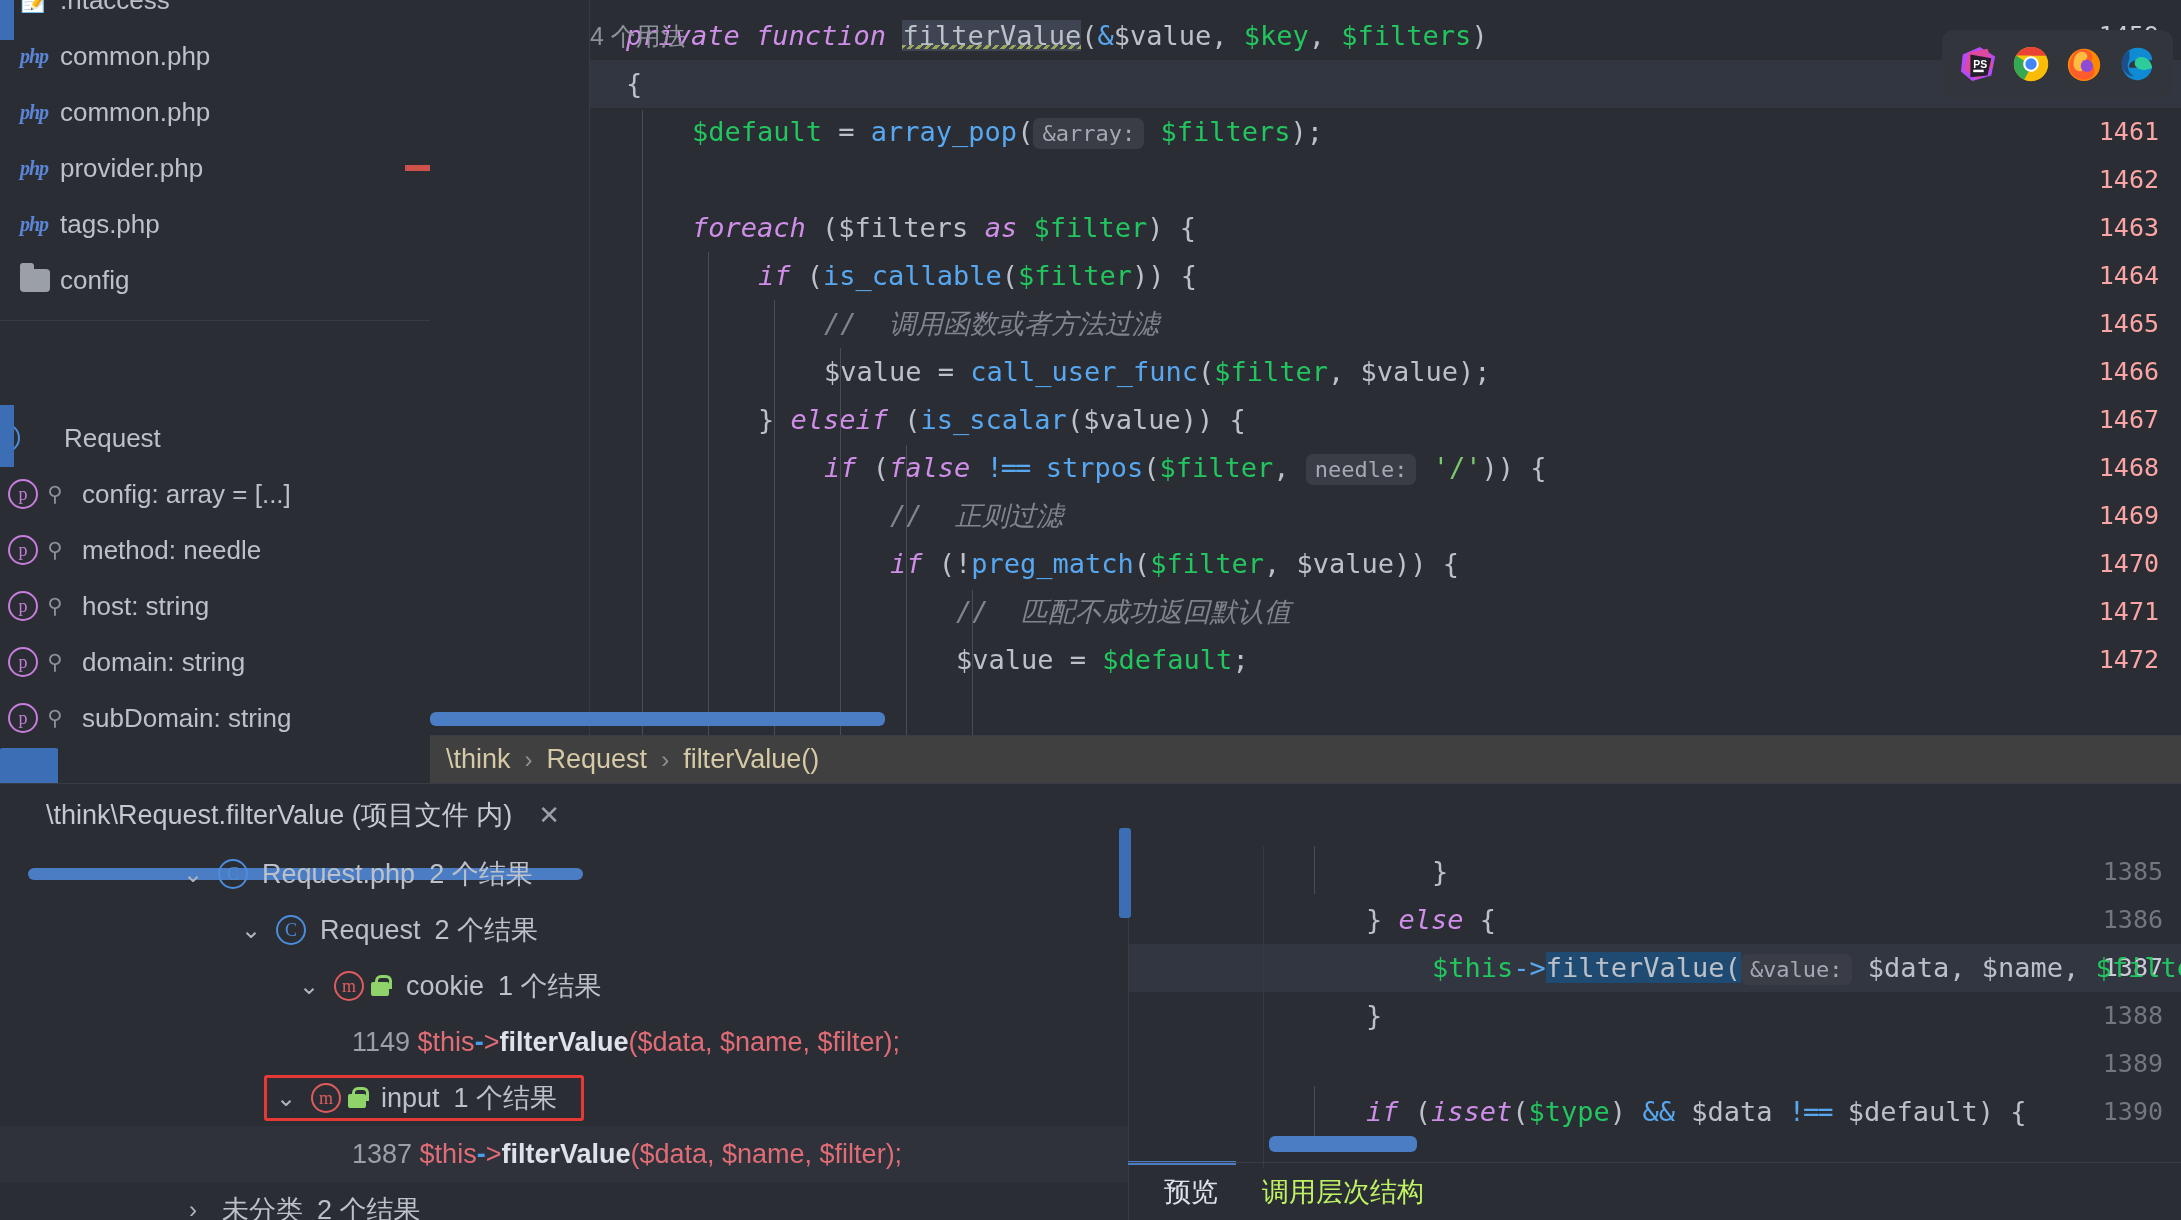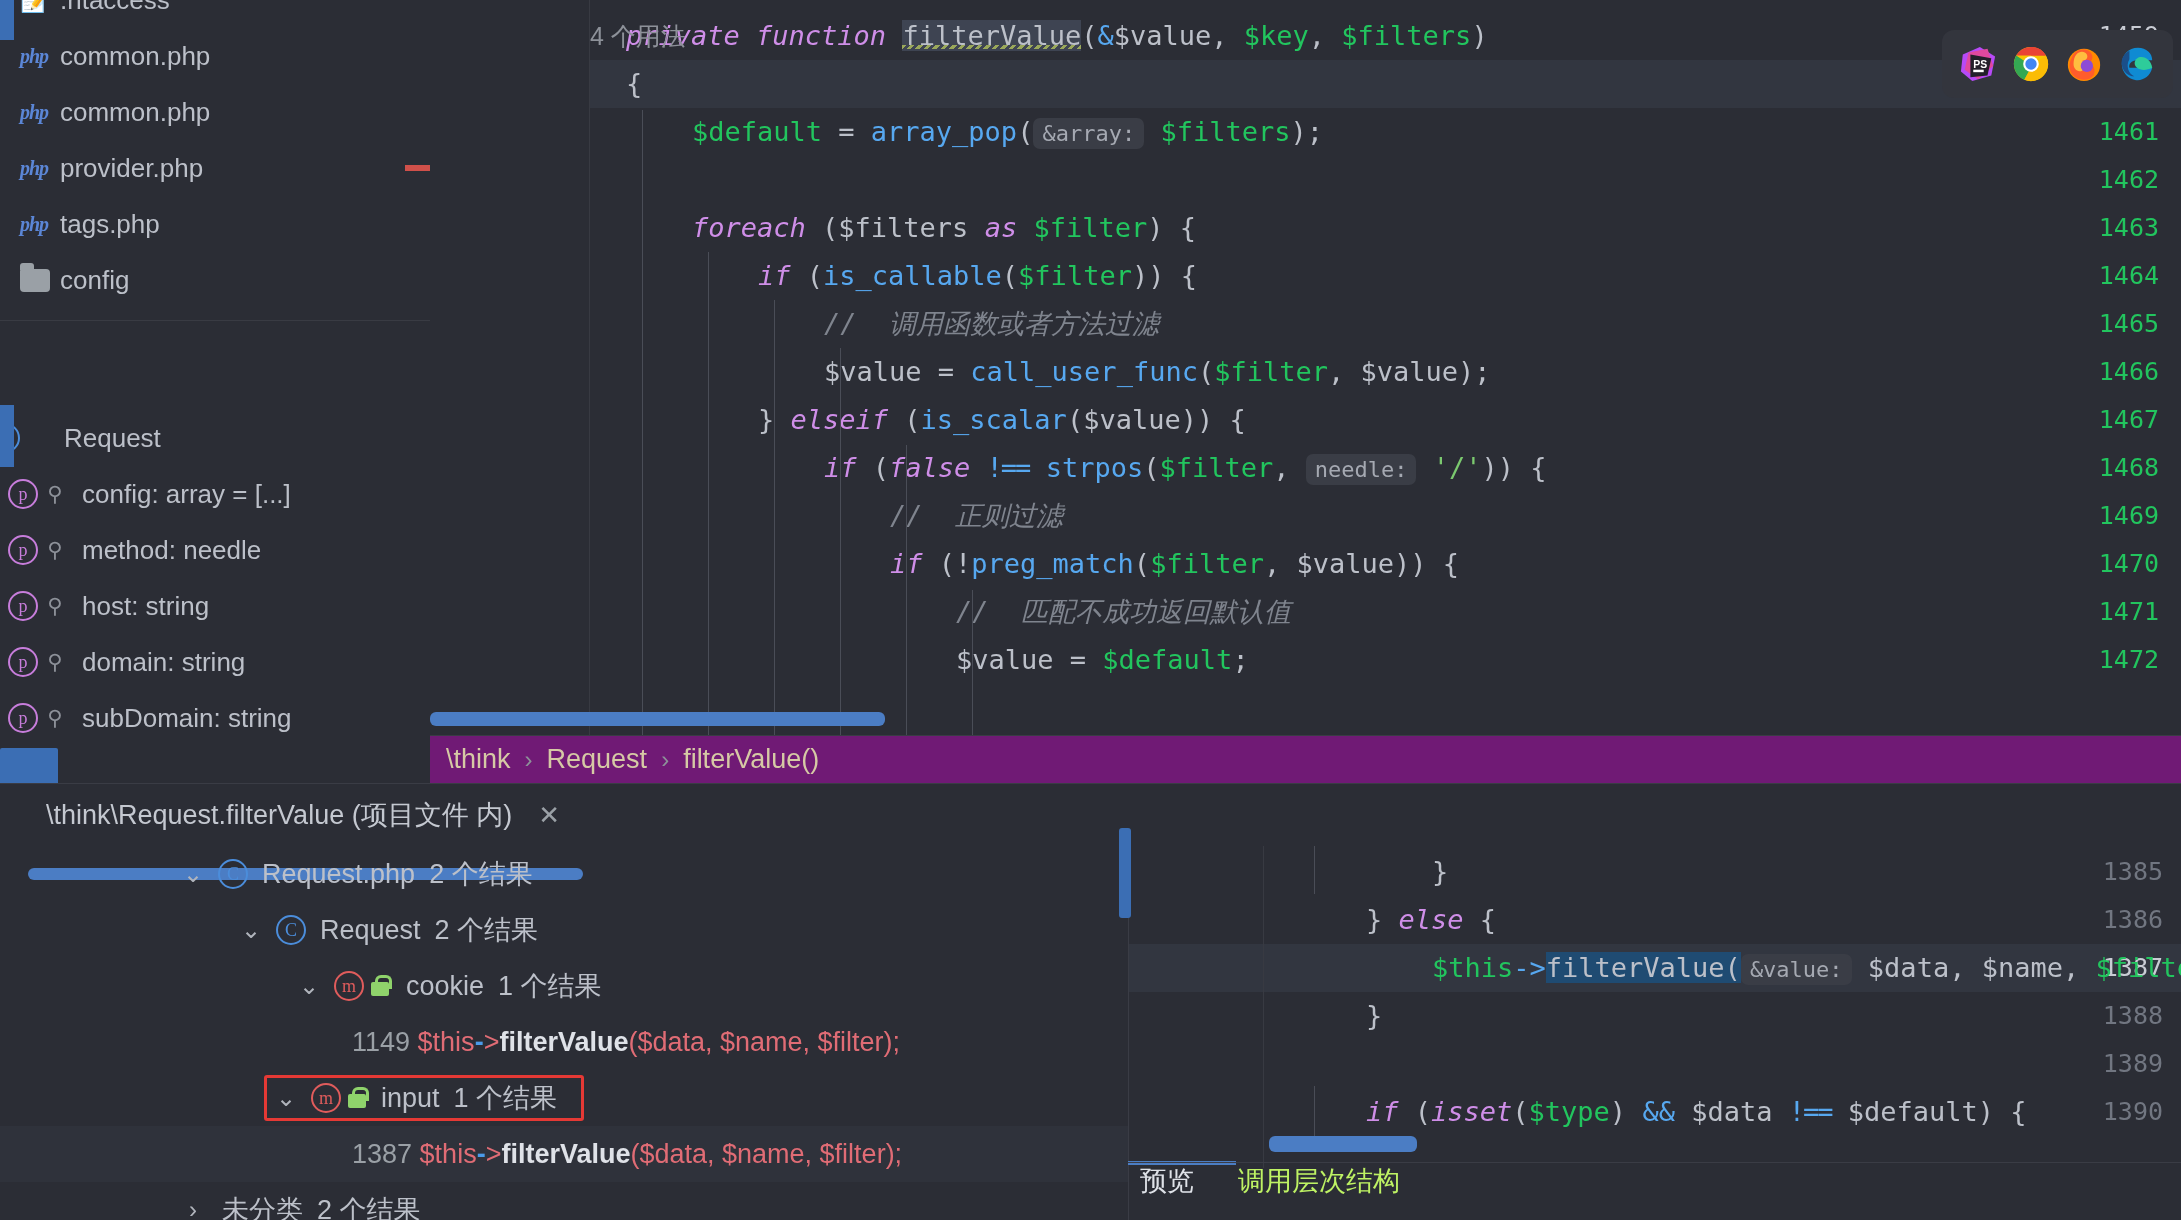--- a/index.html
+++ b/index.html
@@ -50,21 +50,21 @@
 
   .sel-marker { position: absolute; left: 0; width: 14px; background: #3b6eb4; }
 
   
   .editor { position: absolute; left: 430px; top: 0; width: 1751px; height: 783px; background: #2b2d35; }
   .gutter {
     position: absolute; left: 0; top: 0; width: 160px; height: 735px;
     background: #2b2d35; border-right: 1px solid #383a42;
   }
   .lnum {
-    position: absolute; right: 22px; color: #22c55e; font-size: 25px;
+    position: absolute; right: 22px; color: #fca5a5; font-size: 25px;
     font-family: "DejaVu Sans Mono", monospace; line-height: 48px; height: 48px;
   }
   .lnum.cur { color: #c9ccd4; }
   .curline-bg { position: absolute; left: 0; width: 1751px; height: 48px; background: #323640; }
   .codearea { position: absolute; left: 160px; top: 0; width: 1591px; height: 735px; }
   .cline {
     position: absolute; left: 0; height: 48px; line-height: 48px;
     font-family: "DejaVu Sans Mono", monospace; font-size: 27px; white-space: pre;
     color: #bcc0c9;
   }
@@ -87,21 +87,21 @@
   .neq { letter-spacing: -2px; }
 
   
   .hscroll { position: absolute; background: #4b7dc4; border-radius: 6px; }
   .vscroll { position: absolute; background: #3b6eb4; border-radius: 3px; }
   .redmark { position: absolute; background: #d0504a; }
 
   
   .breadcrumb {
     position: absolute; left: 430px; top: 735px; width: 1751px; height: 48px;
-    background: #701a75; border-top: 1px solid #3a3c45;
+    background: #404040; border-top: 1px solid #3a3c45;
     display: flex; align-items: center; padding-left: 16px;
     color: #d6c9a5; font-size: 27px; font-family: "Liberation Sans", sans-serif;
   }
   .bc-sep { color: #8d9199; margin: 0 14px; font-size: 24px; }
 
   
   .taskbar {
     position: absolute; right: 8px; top: 30px; width: 231px; height: 68px;
     background: #33353d; border-radius: 12px; display: flex; align-items: center;
     justify-content: space-around; padding: 0 10px;
@@ -158,21 +158,21 @@
   .pv-cur-bg { position: absolute; left: 0; width: 1053px; height: 48px; background: #323640; }
   .pv-code { position: absolute; left: 135px; top: 0; }
   .pv-line {
     position: absolute; left: 0; height: 48px; line-height: 48px;
     font-family: "DejaVu Sans Mono", monospace; font-size: 27px; white-space: pre; color: #bcc0c9;
   }
   .hl-call { background: #1f4b72; }
 
   .pv-tabs {
     position: absolute; left: 1128px; bottom: 0; height: 58px; width: 1053px;
-    display: flex; align-items: flex-start; padding-left: 12px;
+    display: flex; align-items: center; padding-left: 36px;
     border-top: 1px solid #3a3c45;
   }
   .pv-tab { color: #bef264; font-size: 27px; margin-right: 44px; }
   .pv-tab.active { color: #dfe2e8; }
   .tab-underline { position: absolute; left: 0; bottom: 55px; width: 108px; height: 4px; background: #4b7dc4; }
 </style>
 </head>
 <body>
 
 <div id="root">

